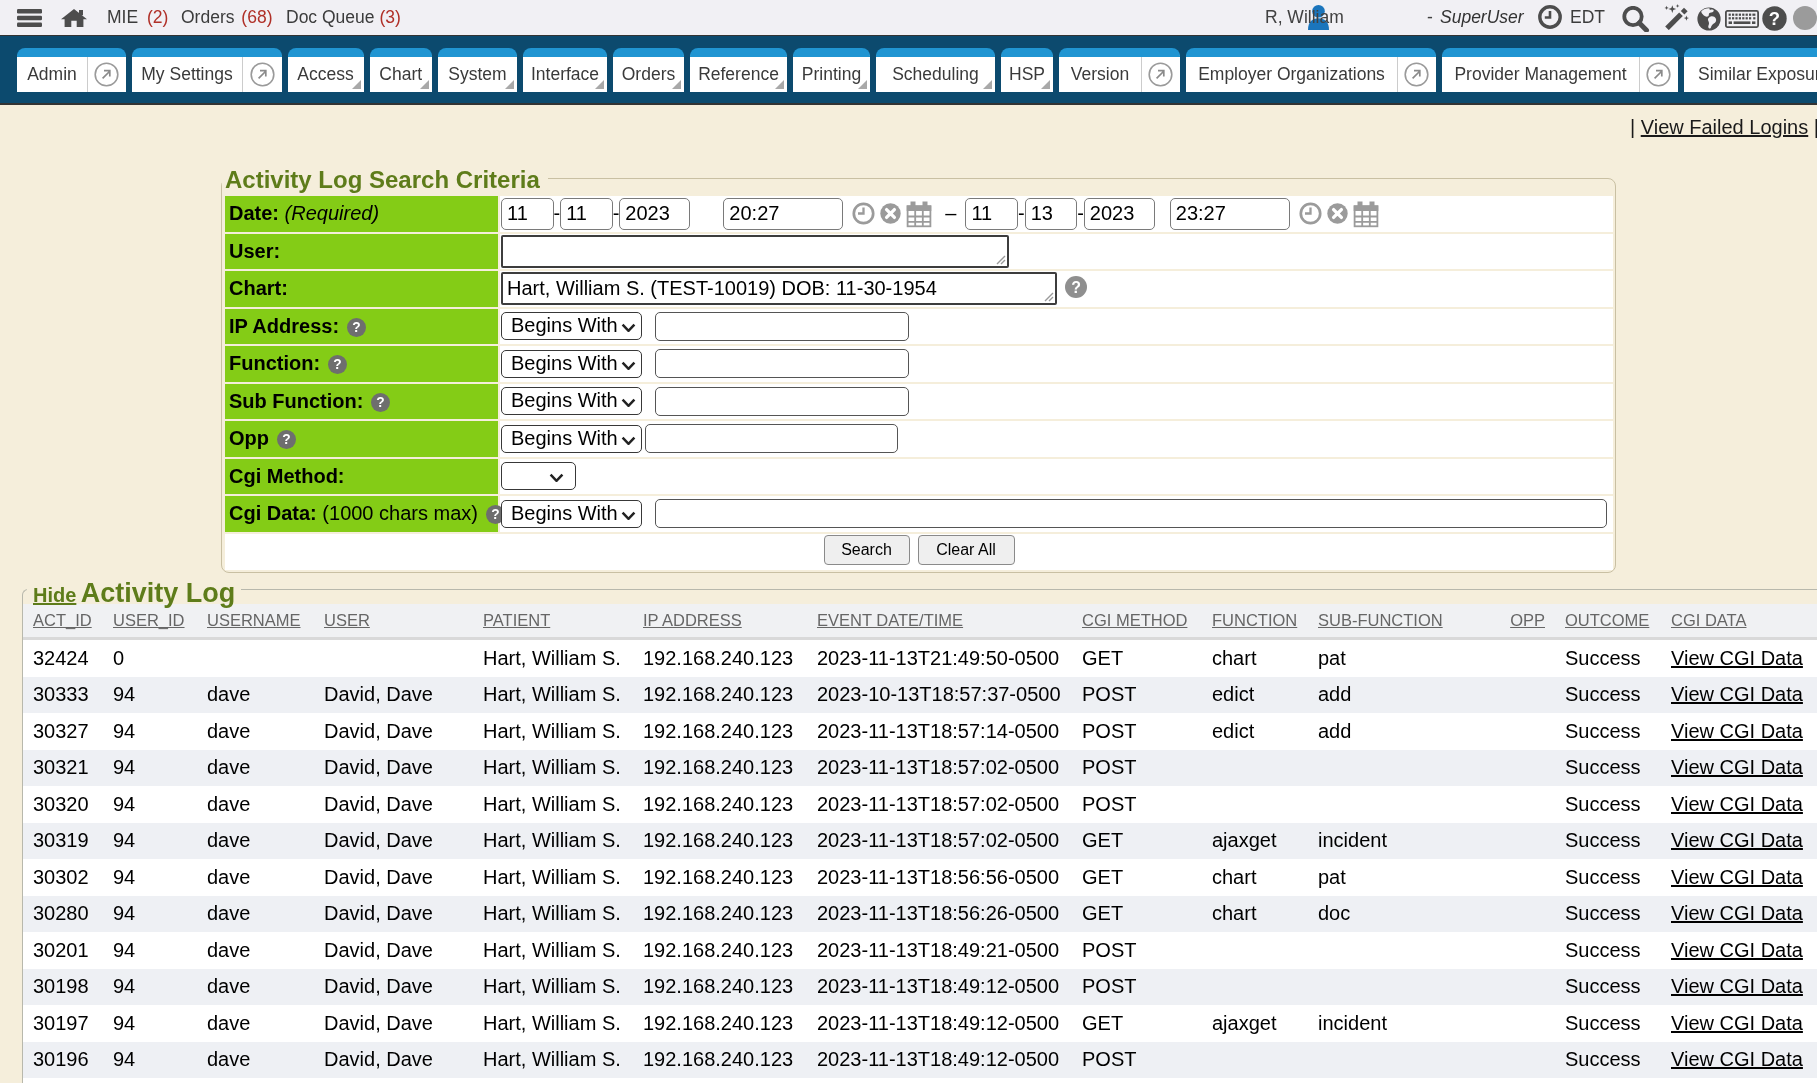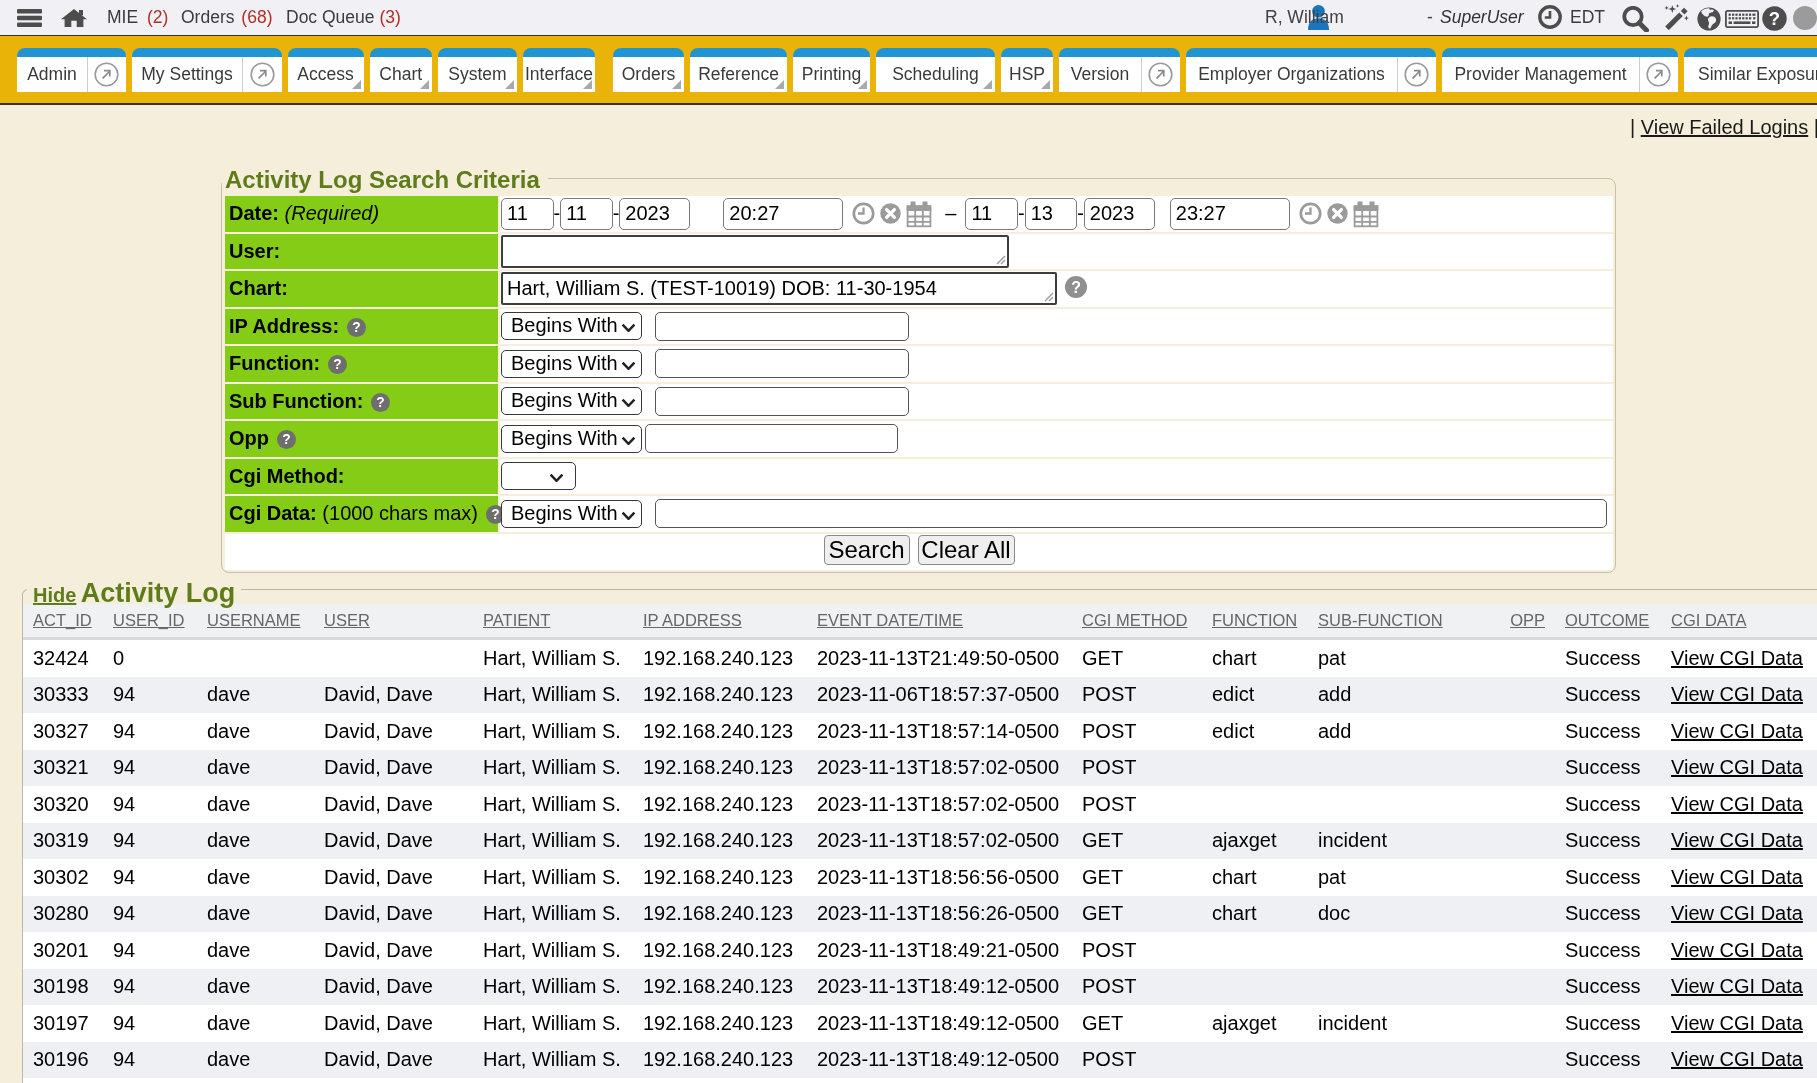--- a/index.html
+++ b/index.html
@@ -2,21 +2,21 @@
 <html><head>
 <meta charset="utf-8">
 <style>
 * { margin:0; padding:0; box-sizing:content-box; }
 html,body { width:1817px; height:1083px; overflow:hidden; }
 body { position:relative; font-family:"Liberation Sans",sans-serif; background:#fff; }
 .topbar { position:absolute; left:0; top:0; width:1817px; height:35px; background:#f1f0f4; border-bottom:1px solid #333; }
 .tb { position:absolute; top:0; height:35px; line-height:35px; font-size:17.5px; color:#3c3c3c; white-space:nowrap; }
 .num { color:#b03028; }
 .ico { position:absolute; }
-.tabbar { position:absolute; left:0; top:36px; width:1817px; height:67px; background:#eab308; border-bottom:2px solid #333; }
+.tabbar { position:absolute; left:0; top:36px; width:1817px; height:67px; background:#0c4a6e; border-bottom:2px solid #333; }
 .tab { position:absolute; top:12px; height:35px; background:#fff; border-top:9px solid #2095d2; border-radius:8px 8px 0 0; font-size:17.5px; color:#3a3a3a; white-space:nowrap; }
 .tab .txt { display:block; text-align:center; line-height:34px; }
 .caret { position:absolute; right:3px; bottom:3px; width:0; height:0; border-left:9px solid transparent; border-bottom:9px solid #a9a9a9; }
 .itxt { position:absolute; left:0; top:0; bottom:0; text-align:center; line-height:34px; border-right:1px solid #ccc; }
 .circ { position:absolute; top:5px; width:25px; height:25px; }
 .content { position:absolute; left:0; top:105px; width:1817px; height:978px; background:#f5eedb; }
 .vfl { position:absolute; top:11px; right:-2px; font-size:20px; color:#1a1a1a; }
 .fs1 { position:absolute; left:221px; top:73px; width:1395px; height:395px; box-sizing:border-box; border:1px solid #c9c0a3; border-radius:8px; }
 .legend1 { position:absolute; left:222px; top:62px; height:26px; line-height:26px; background:#f5eedb; padding:0 8px 0 3px; font-size:24px; font-weight:bold; color:#5e7c1a; }
 table.form { position:absolute; left:223px; top:89px; border-collapse:separate; border-spacing:2px; table-layout:fixed; width:1392px; }
@@ -25,21 +25,21 @@
 td.val { background:#fff; padding-left:1px; white-space:nowrap; }
 .inp { display:inline-block; box-sizing:border-box; height:32px; border:1.2px solid #7a7a7a; border-radius:5px; background:#fff; font-size:20px; line-height:29px; padding-left:5px; vertical-align:middle; }
 .inp2 { display:inline-block; box-sizing:border-box; height:29px; border:1.2px solid #555; border-radius:5px; background:#fff; vertical-align:middle; }
 .ta { display:inline-block; box-sizing:border-box; height:33px; border:2px solid #3d3d3d; border-radius:2px; background:#fff; font-size:20px; line-height:28px; padding-left:4px; vertical-align:middle; position:relative; }
 .sel { display:inline-block; box-sizing:border-box; height:28px; border:1.2px solid #383838; border-radius:5px; background:#fff; font-size:20px; line-height:25px; padding-left:9px; vertical-align:middle; position:relative; }
 .sel svg { position:absolute; right:5px; top:10px; }
 .dash { display:inline-block; vertical-align:middle; margin:0; }
 .ndash { display:inline-block; vertical-align:middle; margin:0 9px 0 13px; }
 .vic { vertical-align:middle; }
 .qi { vertical-align:-4px; }
-.btn { display:inline-block; box-sizing:border-box; height:30px; position:relative; top:-2px; border:1.5px solid #8a8a8a; border-radius:4px; background:#efefef; font-size:24px; line-height:27px; text-align:center; vertical-align:middle; }
+.btn { display:inline-block; box-sizing:border-box; height:30px; position:relative; top:-2px; border:1.5px solid #8a8a8a; border-radius:4px; background:#efefef; font-size:16px; line-height:27px; text-align:center; vertical-align:middle; }
 .alhead { position:absolute; left:27px; top:473px; padding:0 6px; white-space:nowrap; }
 .legpatch { position:absolute; left:27px; top:478px; width:214px; height:13px; background:#f5eedb; }
 .hlink { font-size:20px; font-weight:bold; color:#5e7c1a; text-decoration:underline; }
 .altitle { font-size:27px; font-weight:bold; color:#5e7c1a; }
 .fs2 { position:absolute; left:22px; top:484px; width:1796px; height:500px; border-left:1px solid #b8b8ac; border-top:1px solid #b8b8ac; border-top-left-radius:6px; }
 table.log { position:absolute; left:23px; top:499px; border-collapse:collapse; table-layout:fixed; width:1795px; background:#fff; }
 .log th { height:33px; background:#f0f1f3; border-bottom:3px solid #d9d9d9; font-size:16.5px; color:#666; font-weight:normal; text-align:left; padding:0 0 0 10px; white-space:nowrap; }
 .log th span { text-decoration:underline; }
 .log td { height:36.5px; font-size:20px; color:#000; padding:0 0 0 10px; white-space:nowrap; overflow:hidden; vertical-align:middle; }
 .log tr.g td { background:#eef0f4; }
@@ -143,21 +143,21 @@
       <span class="caret"></span>
     </div>
 <div class="tab" style="left:369.5px;width:62.5px">
       <span class="txt">Chart</span>
       <span class="caret"></span>
     </div>
 <div class="tab" style="left:438px;width:79px">
       <span class="txt">System</span>
       <span class="caret"></span>
     </div>
-<div class="tab" style="left:523px;width:72px">
+<div class="tab" style="left:523px;width:84px">
       <span class="txt">Interface</span>
       <span class="caret"></span>
     </div>
 <div class="tab" style="left:613px;width:71px">
       <span class="txt">Orders</span>
       <span class="caret"></span>
     </div>
 <div class="tab" style="left:690px;width:97px">
       <span class="txt">Reference</span>
       <span class="caret"></span>
@@ -353,21 +353,21 @@
           <td>Success</td>
           <td><span class="vcd">View CGI Data</span></td>
         </tr>
 <tr class="g">
           <td>30333</td>
           <td>94</td>
           <td>dave</td>
           <td>David, Dave</td>
           <td>Hart, William S.</td>
           <td>192.168.240.123</td>
-          <td>2023-11-06T18:57:37-0500</td>
+          <td>2023-10-13T18:57:37-0500</td>
           <td>POST</td>
           <td>edict</td>
           <td>add</td>
           <td></td>
           <td>Success</td>
           <td><span class="vcd">View CGI Data</span></td>
         </tr>
 <tr>
           <td>30327</td>
           <td>94</td>

